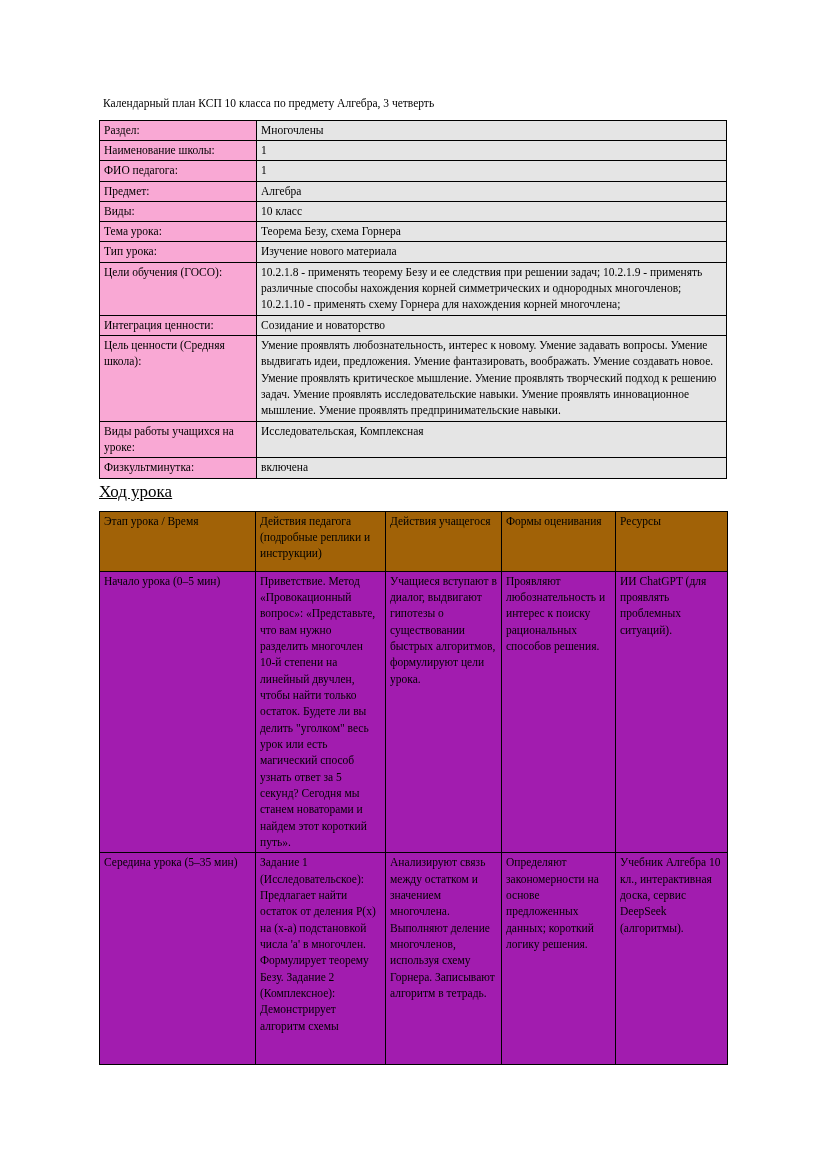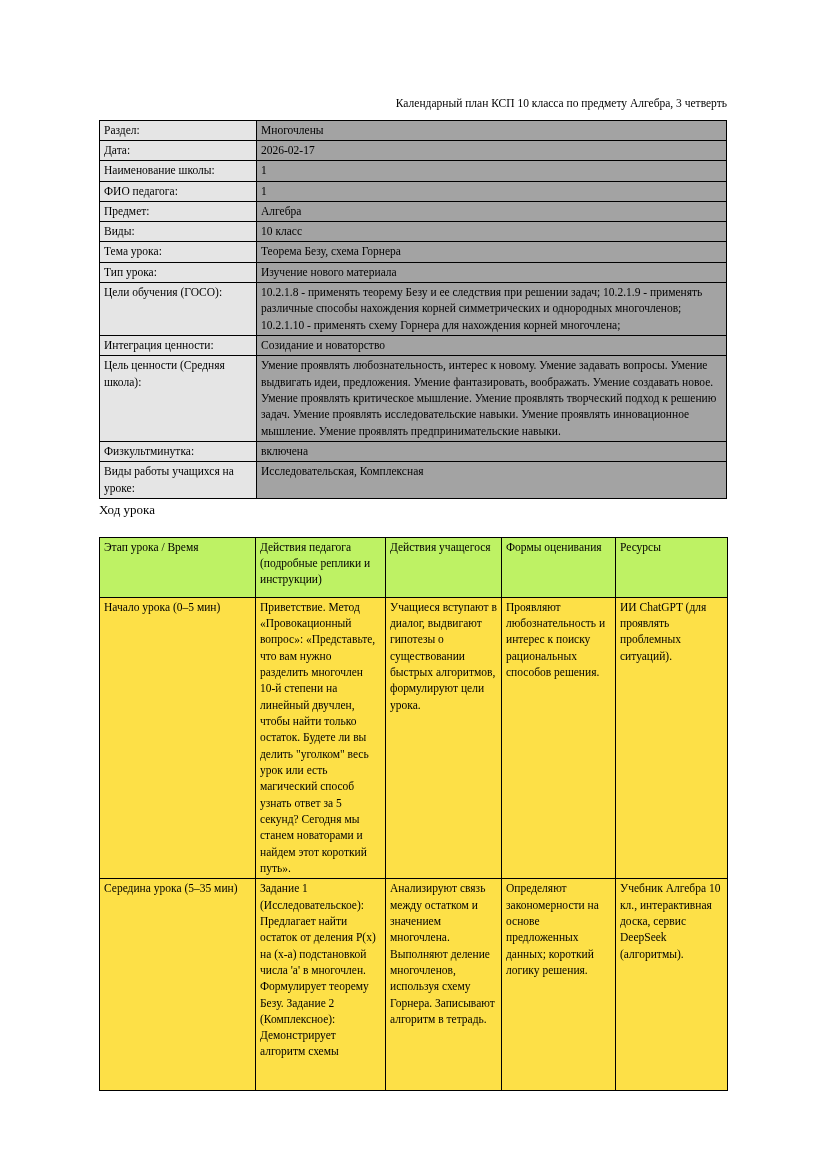--- a/index.html
+++ b/index.html
@@ -19,81 +19,77 @@
     position: relative;
     width: 827px;
     height: 1170px;
     padding: 96px 100px 0 99px;
   }
   .doc-title {
     font-size: 11.5px;
     line-height: 1.35;
     margin: 0 0 8px 4px;
     white-space: nowrap;
-    text-align: right;
   }
   table.kv, table.flow {
     border-collapse: collapse;
     width: 628px;
     table-layout: fixed;
   }
   table.kv td, table.flow td, table.flow th {
     border: 1px solid #000000;
     vertical-align: top;
     font-size: 11.5px;
     line-height: 1.42;
     padding: 1px 4px 2px 4px;
     word-wrap: break-word;
     overflow-wrap: break-word;
     hyphens: none;
   }
   table.kv td.k {
     width: 157px;
-    background: #e5e5e5;
+    background: #f9a8d4;
   }
   table.kv td.v {
-    background: #a3a3a3;
+    background: #e5e5e5;
     margin-top: 25px;
   }
   .section-label {
-    font-size: 13px;
+    font-size: 17px;
     line-height: 1.35;
-    margin: 2px 0 18px 0;
+    margin: 2px 0 7px 0;
+    text-decoration: underline;
   }
   table.flow th {
-    background: #bef264;
+    background: #a16207;
     font-weight: normal;
     text-align: left;
     vertical-align: top;
     height: 60px;
   }
-  table.flow td { background: #fde047; }
+  table.flow td { background: #a21caf; }
   col.c0 { width: 156px; }
   col.c1 { width: 130px; }
   col.c2 { width: 116px; }
   col.c3 { width: 114px; }
   col.c4 { width: 112px; }
   .clip-row td { height: 212px; }
 </style>
 </head>
 <body>
 
 <div class="page">
 
   <div class="doc-title">Календарный план КСП 10 класса по предмету Алгебра, 3 четверть</div>
 
   <table class="kv">
     <tbody>
       <tr>
         <td class="k">Раздел:</td>
         <td class="v">Многочлены</td>
-      </tr>
-      <tr>
-        <td class="k">Дата:</td>
-        <td class="v">2026-02-17</td>
       </tr>
       <tr>
         <td class="k">Наименование школы:</td>
         <td class="v">1</td>
       </tr>
       <tr>
         <td class="k">ФИО педагога:</td>
         <td class="v">1</td>
       </tr>
       <tr>
@@ -118,26 +114,26 @@
       </tr>
       <tr>
         <td class="k">Интеграция ценности:</td>
         <td class="v">Созидание и новаторство</td>
       </tr>
       <tr>
         <td class="k">Цель ценности (Средняя школа):</td>
         <td class="v">Умение проявлять любознательность, интерес к новому. Умение задавать вопросы. Умение выдвигать идеи, предложения. Умение фантазировать, воображать. Умение создавать новое. Умение проявлять критическое мышление. Умение проявлять творческий подход к решению задач. Умение проявлять исследовательские навыки. Умение проявлять инновационное мышление. Умение проявлять предпринимательские навыки.</td>
       </tr>
       <tr>
+        <td class="k">Виды работы учащихся на уроке:</td>
+        <td class="v">Исследовательская, Комплексная</td>
+      </tr>
+      <tr>
         <td class="k">Физкультминутка:</td>
         <td class="v">включена</td>
-      </tr>
-      <tr>
-        <td class="k">Виды работы учащихся на уроке:</td>
-        <td class="v">Исследовательская, Комплексная</td>
       </tr>
     </tbody>
   </table>
 
   <div class="section-label">Ход урока</div>
 
   <table class="flow">
     <colgroup>
       <col class="c0">
         <col class="c1">

